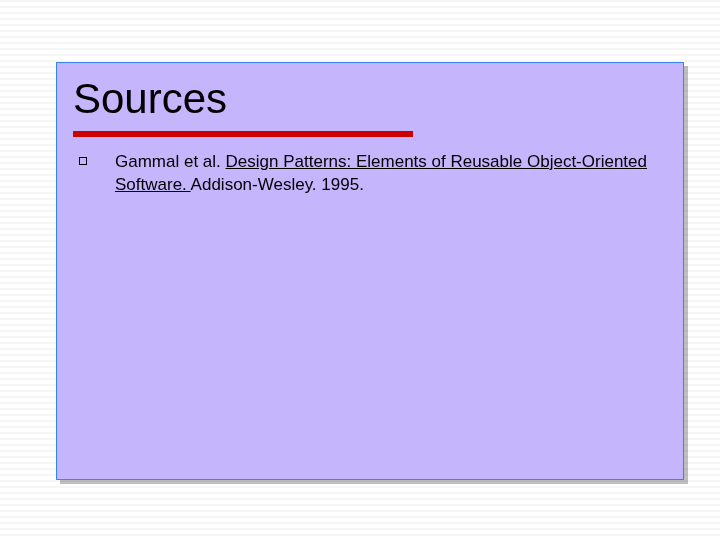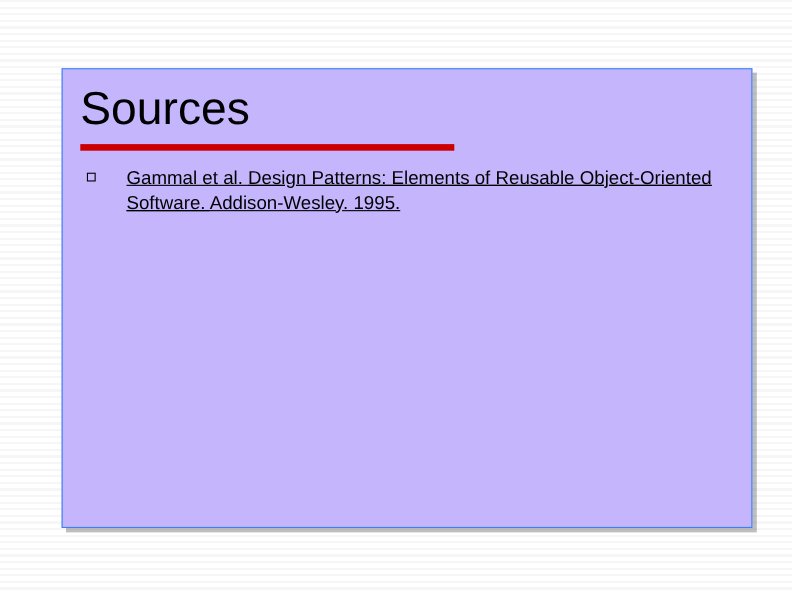--- a/index.html
+++ b/index.html
@@ -60,21 +60,20 @@
   .list {
     position: absolute;
     top: 88px;
     left: 22px;
     right: 22px;
   }
   .item {
     display: flex;
     align-items: flex-start;
     margin-bottom: 4px;
-    text-decoration: underline;
   }
   .bullet {
     width: 8px;
     height: 8px;
     border: 1px solid #000000;
     margin-top: 6px;
     margin-right: 28px;
     flex-shrink: 0;
     box-sizing: border-box;
   }

